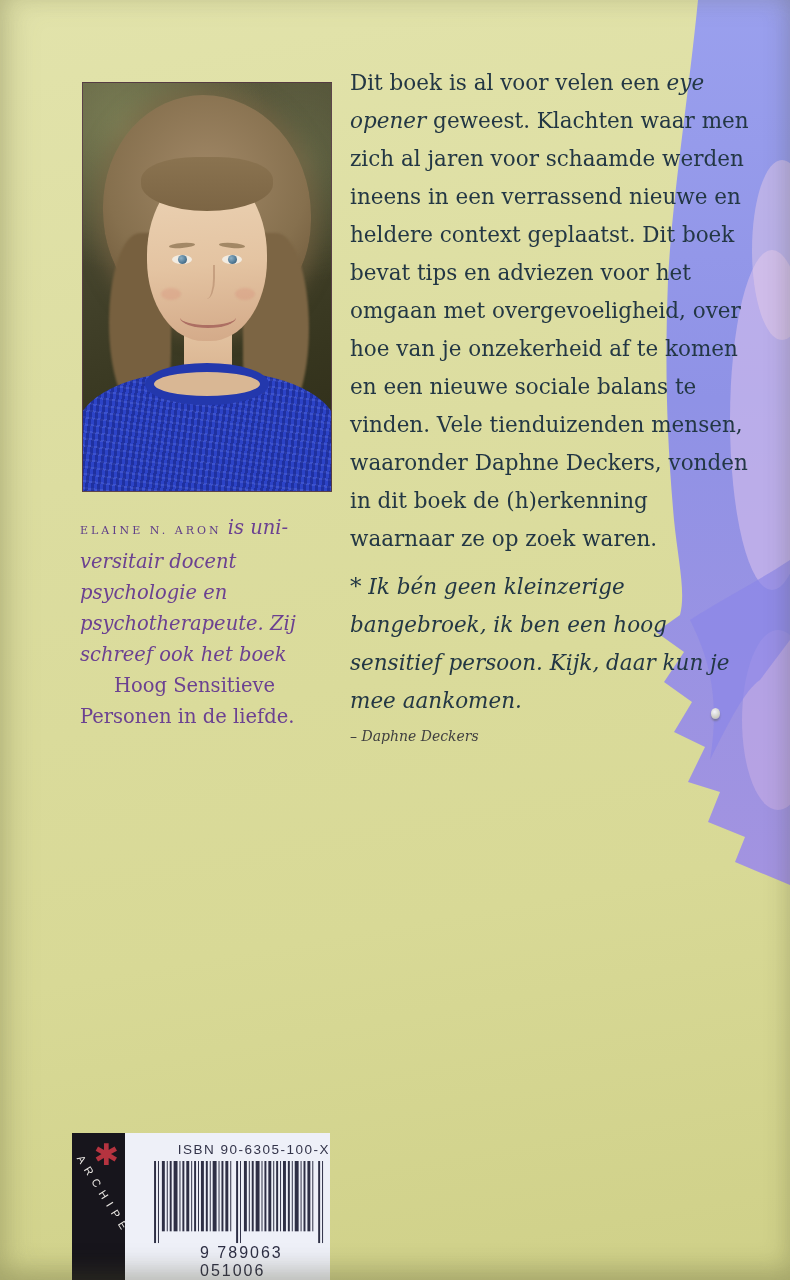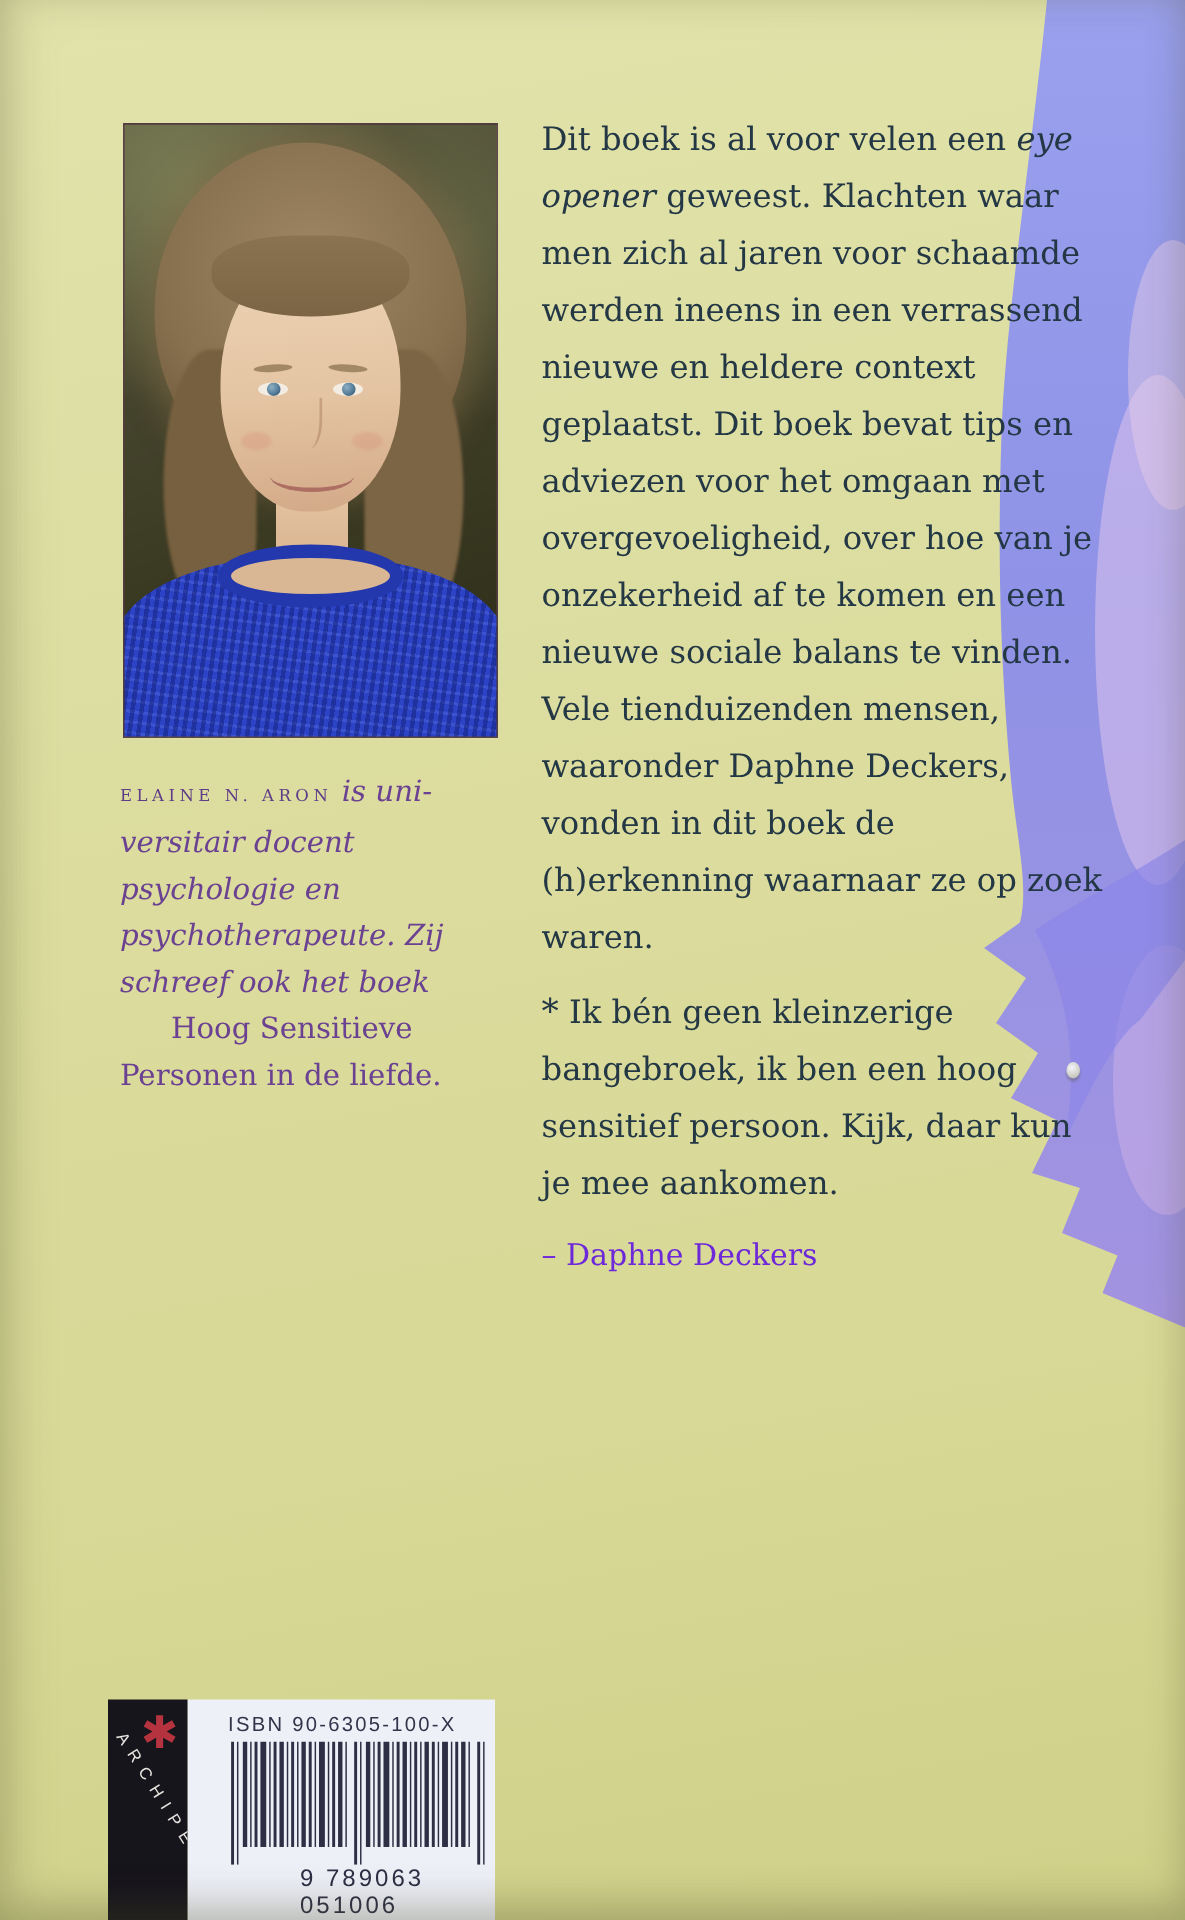--- a/index.html
+++ b/index.html
@@ -66,35 +66,35 @@
   
   .bio{position:absolute;left:80px;top:512px;width:262px;
     color:#6b4191;font-size:19.5px;line-height:31px;}
   .bio .name{font-style:normal;font-size:11px;letter-spacing:3px;color:#5e3c88;}
   .bio .it{font-style:italic;}
   .bio .title{font-style:normal;margin-left:34px;}
 
   
   .main{position:absolute;left:350px;top:64px;width:400px;
     color:#233744;font-size:21.5px;line-height:38px;}
-  .main p{margin:11px;}
+  .main p{margin:0;}
   .em-it{font-style:italic;}
   .quotes{margin-top:9px;}
-  .quote{margin:0;}
+  .quote{margin:0;font-style:italic;}
   .marker{font-size:23px;}
-  .attr{color:#6d28d9;font-size:20px;line-height:33px;margin:0 0 4px 0;}
+  .attr{color:#404040;font-style:italic;font-size:14px;line-height:33px;margin:0 0 4px 0;}
 
   
   .bookcode{position:absolute;left:72px;top:1133px;width:258px;height:147px;display:flex;}
   .pubstrip{position:relative;width:66px;height:100%;background:#17151c;overflow:hidden;}
   .pubstar{position:absolute;top:4px;right:6px;font-size:30px;color:#b5333f;font-style:normal;}
   .pubname{position:absolute;left:13px;top:20px;color:#e9e6e2;
     font-family:"Liberation Sans",sans-serif;font-size:11px;letter-spacing:6px;
     transform:rotate(58deg);transform-origin:0 0;white-space:nowrap;}
-  .codepanel{flex:1;background:#eef0f8;display:flex;flex-direction:column;align-items:flex-start;
+  .codepanel{flex:1;background:#eef0f8;display:flex;flex-direction:column;align-items:flex-end;
     font-family:"Liberation Sans",sans-serif;color:#33344a;padding-left:27px;}
   .isbn{font-size:13.5px;letter-spacing:1.5px;margin-top:9px;}
   .bars{margin-top:4px;}
   .ean{font-size:16px;letter-spacing:2px;margin-top:-1px;color:#2e2f45;margin-left:48px;}
 
   .speck{position:absolute;left:711px;top:708px;width:9px;height:11px;border-radius:50%;
     background:radial-gradient(circle at 40% 35%,#ffffff,#cfd0b8 70%,rgba(0,0,0,0));
     box-shadow:0 2px 2px rgba(80,80,40,.4);opacity:.9;}
 </style>
 </head>

